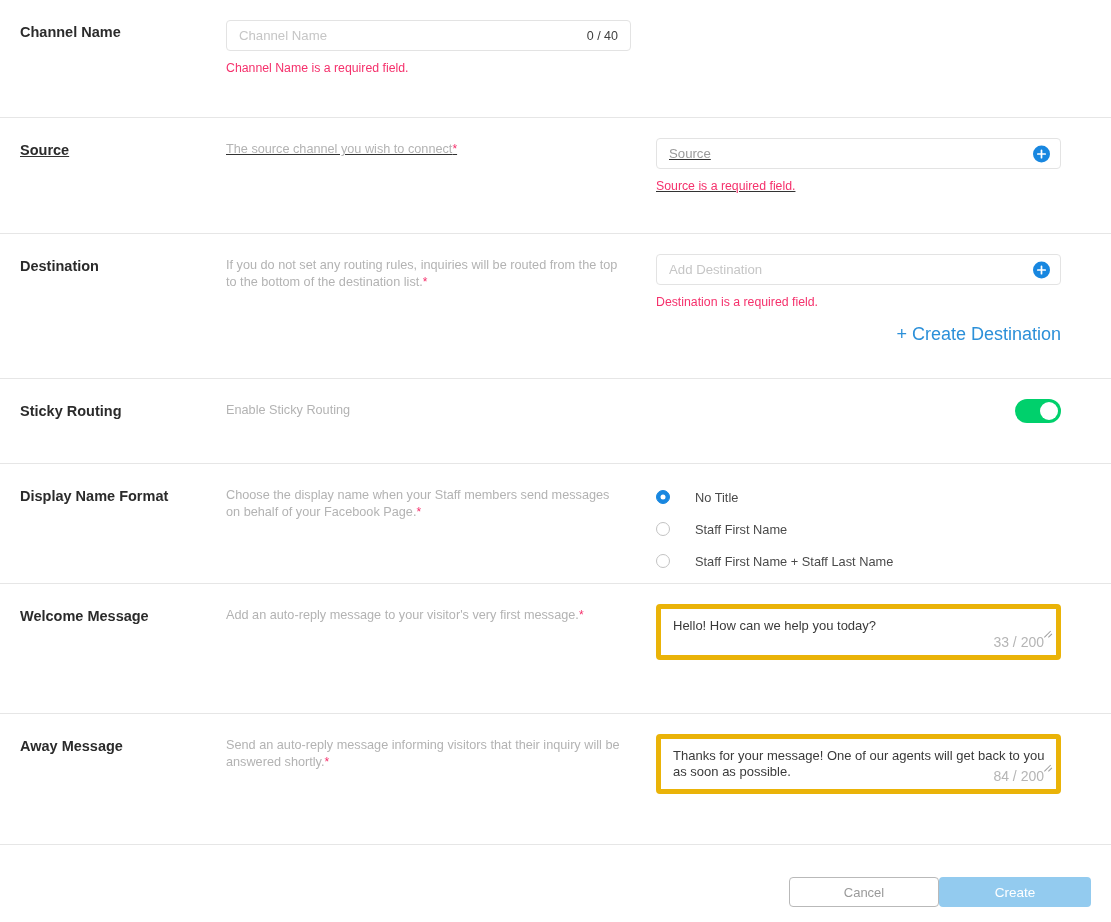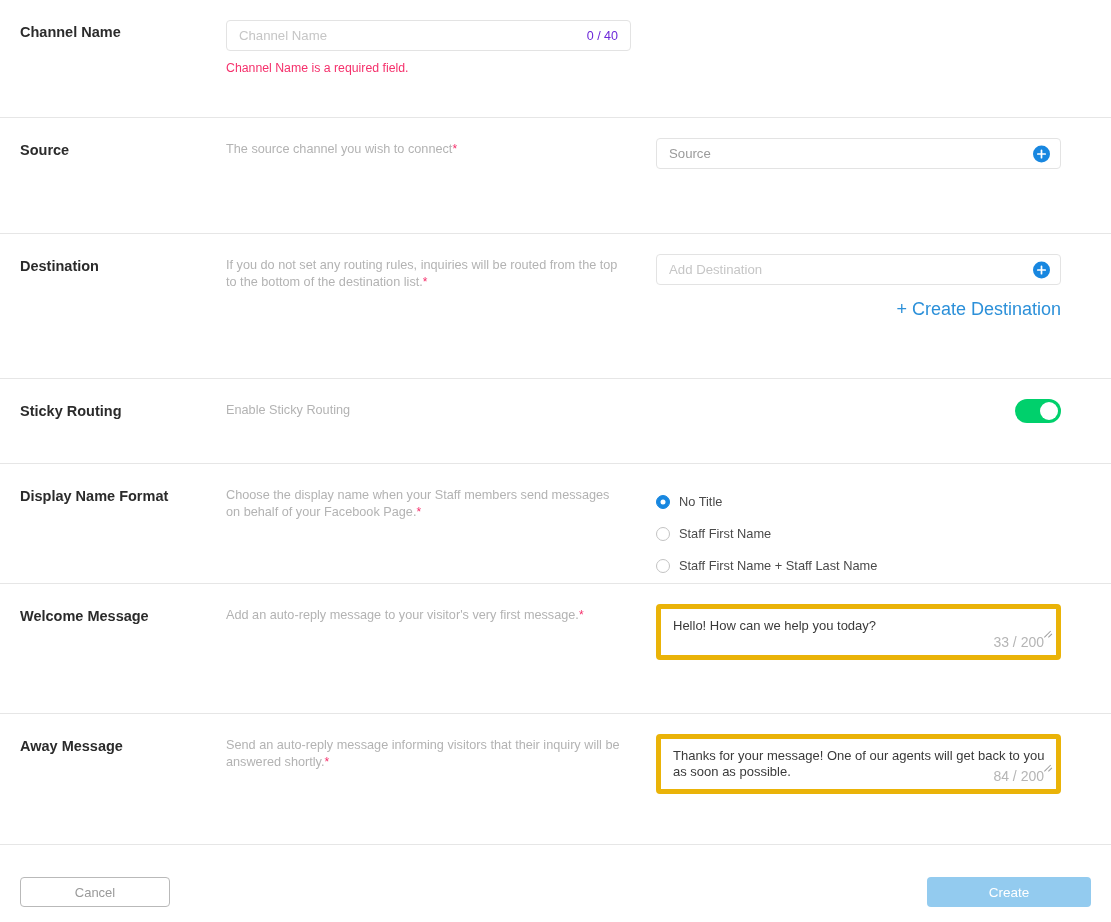--- a/index.html
+++ b/index.html
@@ -53,21 +53,21 @@
     font-size: 12px;
   }
   .row-field {
     flex: 1 1 auto;
     padding-right: 31px;
     position: relative;
   }
 
   
   .h-channel   { height: 118px; }
-  .h-source    { height: 116px; }
+  .h-source    { height: 116px; text-decoration: underline; }
   .h-dest      { height: 145px; }
   .h-sticky    { height: 85px; }
   .h-display   { height: 120px; }
   .h-welcome   { height: 130px; }
   .h-away      { height: 131px; border-bottom: 1px solid #e6e6e6; }
 
   
   .text-input {
     width: 404px;
     height: 30px;
@@ -80,21 +80,21 @@
     font-size: 13px;
     position: relative;
   }
   .text-input .ph {
     color: #c6c6c6;
     flex: 1 1 auto;
     font-size: 13.2px;
   }
   .text-input .ph.darker { color: #9b9b9b; }
   .text-input .counter {
-    color: #6d28d9;
+    color: #404040;
     font-size: 12.5px;
   }
 
   .input-lg {
     width: 405px;
     height: 31px;
   }
 
   
   .plus-icon {
@@ -152,24 +152,25 @@
     border-radius: 50%;
     background: #fff;
     top: 3px;
     right: 3px;
   }
 
   
   .radio-list { padding-top: 1px; }
   .radio-item {
     display: flex;
-    align-items: flex-end;
+    align-items: center;
     height: 24px;
     margin-bottom: 8px;
     cursor: pointer;
+    gap: 16px;
   }
   .radio {
     width: 14px;
     height: 14px;
     border-radius: 50%;
     border: 1.5px solid #c3c3c3;
     background: #fff;
     flex: 0 0 14px;
     margin-right: 9px;
     position: relative;
@@ -237,39 +238,39 @@
   
   .footer {
     position: absolute;
     left: 0;
     bottom: 0;
     width: 1111px;
     height: 60px;
     background: #fff;
     display: flex;
     align-items: center;
-    justify-content: space-between;
+    justify-content: flex-end;
     padding: 0 20px 0 20px;
   }
   .btn-cancel {
     width: 150px;
     height: 30px;
     border: 1px solid #b9b9b9;
     border-radius: 4px;
     background: #fff;
     color: #9a9a9a;
     font-size: 13px;
     font-family: "Liberation Sans", sans-serif;
     cursor: pointer;
     display: flex;
     align-items: center;
     justify-content: center;
   }
   .btn-create {
-    width: 164px;
+    width: 152px;
     height: 30px;
     border: none;
     border-radius: 4px;
     background: #93cbef;
     color: #ffffff;
     font-size: 13.5px;
     font-family: "Liberation Sans", sans-serif;
     cursor: default;
     display: flex;
     align-items: center;
@@ -297,35 +298,37 @@
     <div class="row-desc"><span>The source channel you wish to connect</span><span class="req">*</span></div>
     <div class="row-field">
       <div class="text-input input-lg">
         <span class="ph darker">Source</span>
         <span class="plus-icon">
           <svg width="11" height="11" viewBox="0 0 11 11">
               <path d="M5.5 1.8 L5.5 9.2 M1.8 5.5 L9.2 5.5" stroke="#ffffff" stroke-width="1.7" stroke-linecap="round"></path>
             </svg>
         </span>
       </div>
+      <div class="err">Source is a required field.</div>
     </div>
   </div>
 
   <div class="row h-dest">
     <div class="row-label">Destination</div>
     <div class="row-desc"><span>If you do not set any routing rules, inquiries will be routed from the top to the bottom of the destination list.</span><span class="req">*</span></div>
     <div class="row-field">
       <div class="text-input input-lg">
         <span class="ph">Add Destination</span>
         <span class="plus-icon">
           <svg width="11" height="11" viewBox="0 0 11 11">
               <path d="M5.5 1.8 L5.5 9.2 M1.8 5.5 L9.2 5.5" stroke="#ffffff" stroke-width="1.7" stroke-linecap="round"></path>
             </svg>
         </span>
       </div>
+      <div class="err">Destination is a required field.</div>
       <div class="create-link">+ Create Destination</div>
     </div>
   </div>
 
   <div class="row h-sticky">
     <div class="row-label">Sticky Routing</div>
     <div class="row-desc">Enable Sticky Routing</div>
     <div class="row-field">
       <div class="toggle-wrap">
         <div class="toggle">

